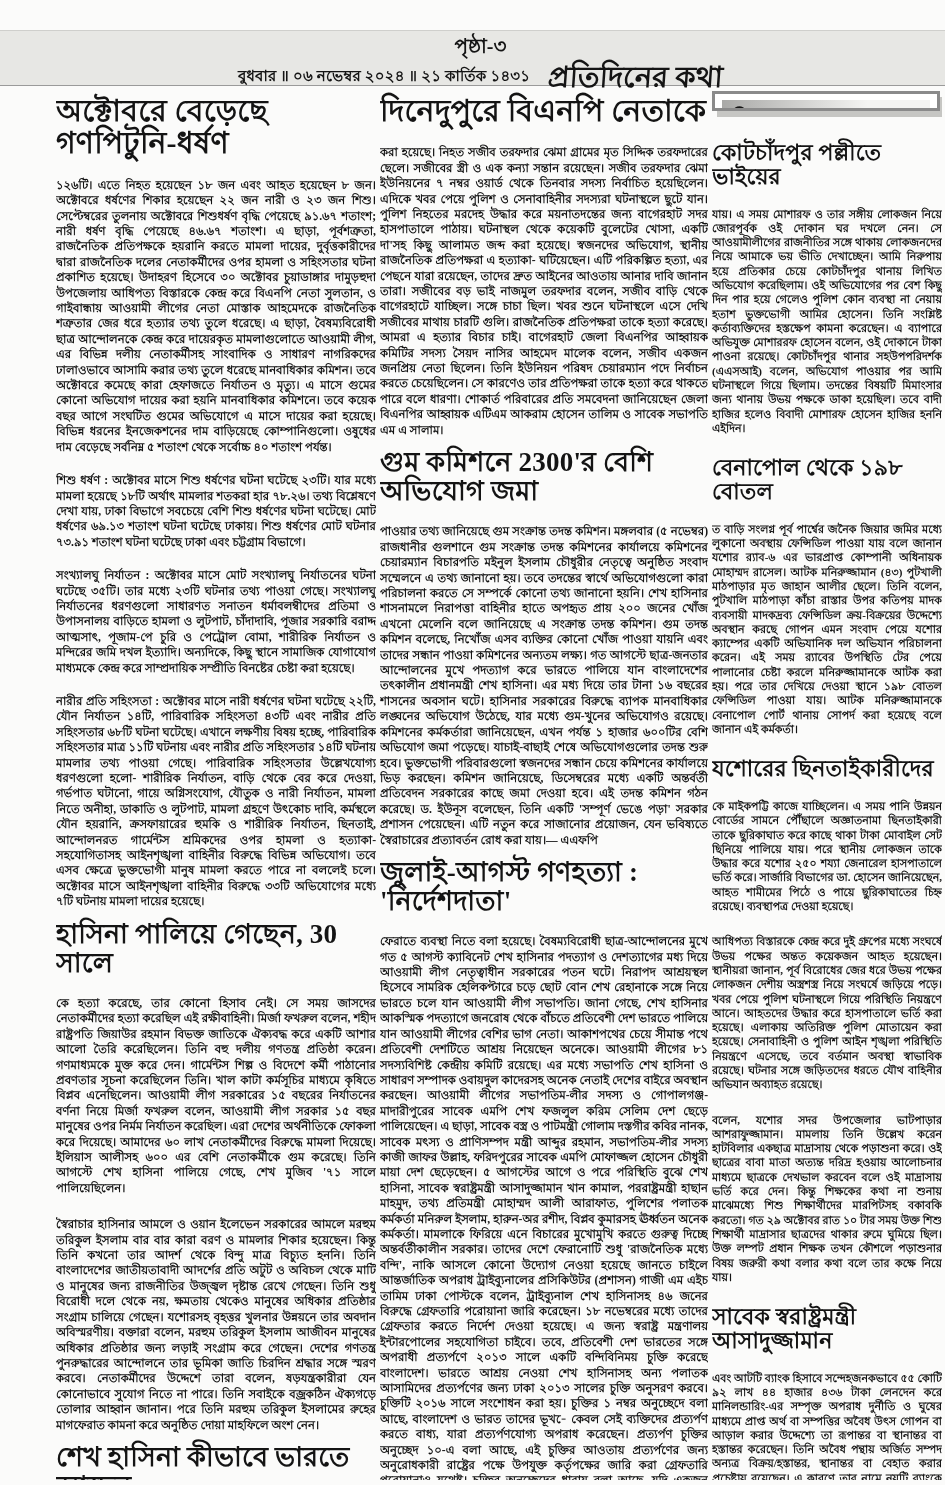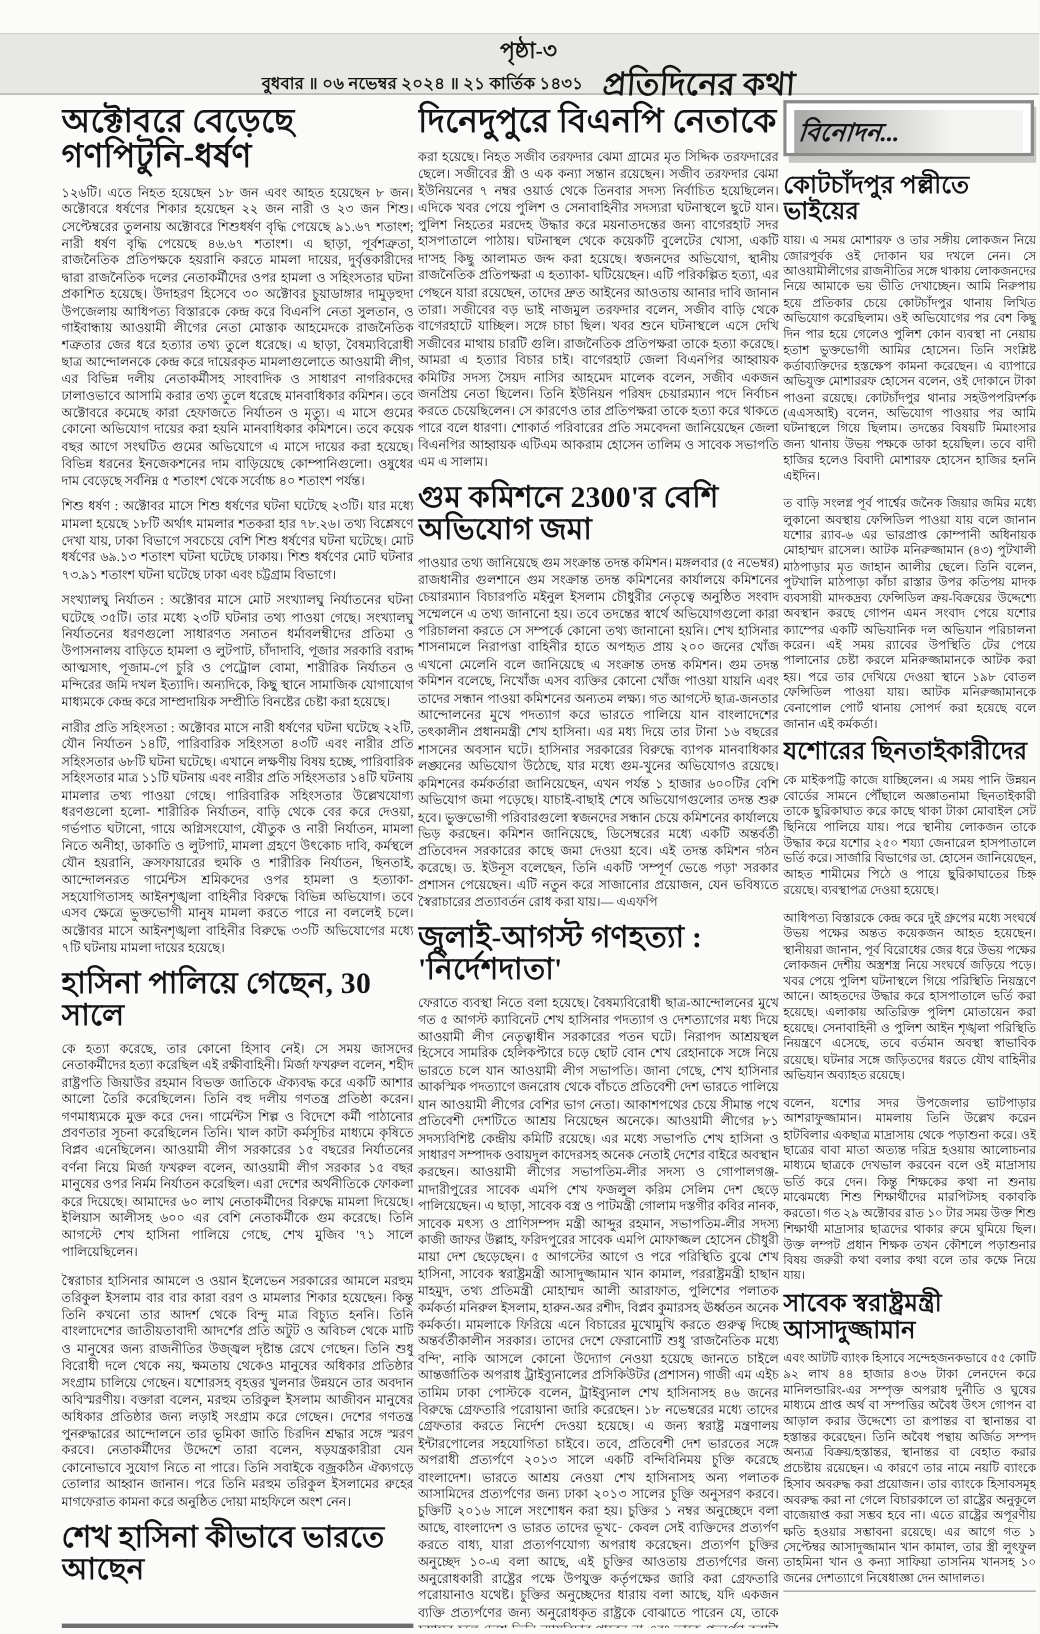--- a/index.html
+++ b/index.html
@@ -15,22 +15,22 @@
   .masthead{font-size:29px;font-weight:900;line-height:.9;transform:skewX(-4deg);}
   
   .cols{display:flex;gap:4px;padding:2px 3px 0 56px;box-sizing:border-box;height:1394px;}
   .col{overflow:hidden;display:flex;flex-direction:column;}
   .col-left{width:320px;}
   .col-mid{width:328px;}
   .col-right{width:230px;}
   .hl{text-align:left;font-weight:900;line-height:1.08;margin:7px 0 5px 0;letter-spacing:.2px;}
   .hl-xl{font-size:30px;}
   .hl-lg{font-size:27px;}
-  .hl-sm{font-size:22px;margin:2px 0 4px 0;}
-  .body{font-size:11.6px;line-height:1.33;text-align:justify;margin:8px 0 3px 0;}
+  .hl-sm{font-size:22px;margin:18px 0 4px 0;}
+  .body{font-size:11.6px;line-height:1.33;text-align:justify;margin:18px 0 3px 0;font-weight:bold;}
   .body.small{font-size:11px;line-height:1.3;}
   .rule-bottom{margin-top:auto;height:4px;background:#6e6e6e;}
   .right-rule{height:5px;background:#8d8d8d;margin-bottom:34px;}
   
   .ent-box{border:3px solid #8a8a8a;box-shadow:5px 6px 0 #c6c6c3;background:#fff;
            padding:6px 7px 8px 7px;margin:3px 2px 12px 0;height:556px;box-sizing:border-box;overflow:hidden;}
   .ent-band{display:flex;align-items:center;background:linear-gradient(90deg,#a9a9a7,#f4f4f2 70%);
             padding:2px 4px;margin-bottom:5px;}
   .ent-label{font-size:23px;font-weight:900;font-style:italic;transform:skewX(-6deg);}
   .article{margin:0;}
@@ -97,20 +97,21 @@
 
         </div>
 
       </div>
 
       <div class="article">
         <div class="hl hl-sm">কোটচাঁদপুর পল্লীতে ভাইয়ের</div>
         <p class="body small">যায়। এ সময় মোশারফ ও তার সঙ্গীয় লোকজন নিয়ে জোরপূর্বক ওই দোকান ঘর দখলে নেন। সে আওয়ামীলীগের রাজনীতির সঙ্গে থাকায় লোকজনদের নিয়ে আমাকে ভয় ভীতি দেখাচ্ছেন। আমি নিরুপায় হয়ে প্রতিকার চেয়ে কোটচাঁদপুর থানায় লিখিত অভিযোগ করেছিলাম। ওই অভিযোগের পর বেশ কিছু দিন পার হয়ে গেলেও পুলিশ কোন ব্যবস্থা না নেয়ায় হতাশ ভুক্তভোগী আমির হোসেন। তিনি সংশ্লিষ্ট কর্তাব্যক্তিদের হস্তক্ষেপ কামনা করেছেন। এ ব্যাপারে অভিযুক্ত মোশাররফ হোসেন বলেন, ওই দোকানে টাকা পাওনা রয়েছে। কোটচাঁদপুর থানার সহউপপরিদর্শক (এএসআই) বলেন, অভিযোগ পাওয়ার পর আমি ঘটনাস্থলে গিয়ে ছিলাম। তদন্তের বিষয়টি মিমাংসার জন্য থানায় উভয় পক্ষকে ডাকা হয়েছিল। তবে বাদী হাজির হলেও বিবাদী মোশারফ হোসেন হাজির হননি এইদিন।</p>
       </div>
       <div class="article">
+        <div class="hl hl-sm">বেনাপোল থেকে ১৯৮ বোতল</div>
         <p class="body small">ত বাড়ি সংলগ্ন পূর্ব পার্শ্বের জনৈক জিয়ার জমির মধ্যে লুকানো অবস্থায় ফেন্সিডিল পাওয়া যায় বলে জানান যশোর র‌্যাব-৬ এর ভারপ্রাপ্ত কোম্পানী অধিনায়ক মোহাম্মদ রাসেল। আটক মনিরুজ্জামান (৪৩) পুটখালী মাঠপাড়ার মৃত জাহান আলীর ছেলে। তিনি বলেন, পুটখালি মাঠপাড়া কাঁচা রাস্তার উপর কতিপয় মাদক ব্যবসায়ী মাদকদ্রব্য ফেন্সিডিল ক্রয়-বিক্রয়ের উদ্দেশ্যে অবস্থান করছে গোপন এমন সংবাদ পেয়ে যশোর ক্যাম্পের একটি অভিযানিক দল অভিযান পরিচালনা করেন। এই সময় র‌্যাবের উপস্থিতি টের পেয়ে পালানোর চেষ্টা করলে মনিরুজ্জামানকে আটক করা হয়। পরে তার দেখিয়ে দেওয়া স্থানে ১৯৮ বোতল ফেন্সিডিল পাওয়া যায়। আটক মনিরুজ্জামানকে বেনাপোল পোর্ট থানায় সোপর্দ করা হয়েছে বলে জানান এই কর্মকর্তা।</p>
       </div>
       <div class="article">
         <div class="hl hl-sm">যশোরের ছিনতাইকারীদের</div>
         <p class="body small">কে মাইকপট্টি কাজে যাচ্ছিলেন। এ সময় পানি উন্নয়ন বোর্ডের সামনে পৌঁছালে অজ্ঞাতনামা ছিনতাইকারী তাকে ছুরিকাঘাত করে কাছে থাকা টাকা মোবাইল সেট ছিনিয়ে পালিয়ে যায়। পরে স্থানীয় লোকজন তাকে উদ্ধার করে যশোর ২৫০ শয্যা জেনারেল হাসপাতালে ভর্তি করে। সার্জারি বিভাগের ডা. হোসেন জানিয়েছেন, আহত শামীমের পিঠে ও পায়ে ছুরিকাঘাতের চিহ্ন রয়েছে। ব্যবস্থাপত্র দেওয়া হয়েছে।</p>
       </div>
       <div class="article">
         <p class="body small">আধিপত্য বিস্তারকে কেন্দ্র করে দুই গ্রুপের মধ্যে সংঘর্ষে উভয় পক্ষের অন্তত কয়েকজন আহত হয়েছেন। স্থানীয়রা জানান, পূর্ব বিরোধের জের ধরে উভয় পক্ষের লোকজন দেশীয় অস্ত্রশস্ত্র নিয়ে সংঘর্ষে জড়িয়ে পড়ে। খবর পেয়ে পুলিশ ঘটনাস্থলে গিয়ে পরিস্থিতি নিয়ন্ত্রণে আনে। আহতদের উদ্ধার করে হাসপাতালে ভর্তি করা হয়েছে। এলাকায় অতিরিক্ত পুলিশ মোতায়েন করা হয়েছে। সেনাবাহিনী ও পুলিশ আইন শৃঙ্খলা পরিস্থিতি নিয়ন্ত্রণে এসেছে, তবে বর্তমান অবস্থা স্বাভাবিক রয়েছে। ঘটনার সঙ্গে জড়িতদের ধরতে যৌথ বাহিনীর অভিযান অব্যাহত রয়েছে।</p>
       </div>
       <div class="article">

